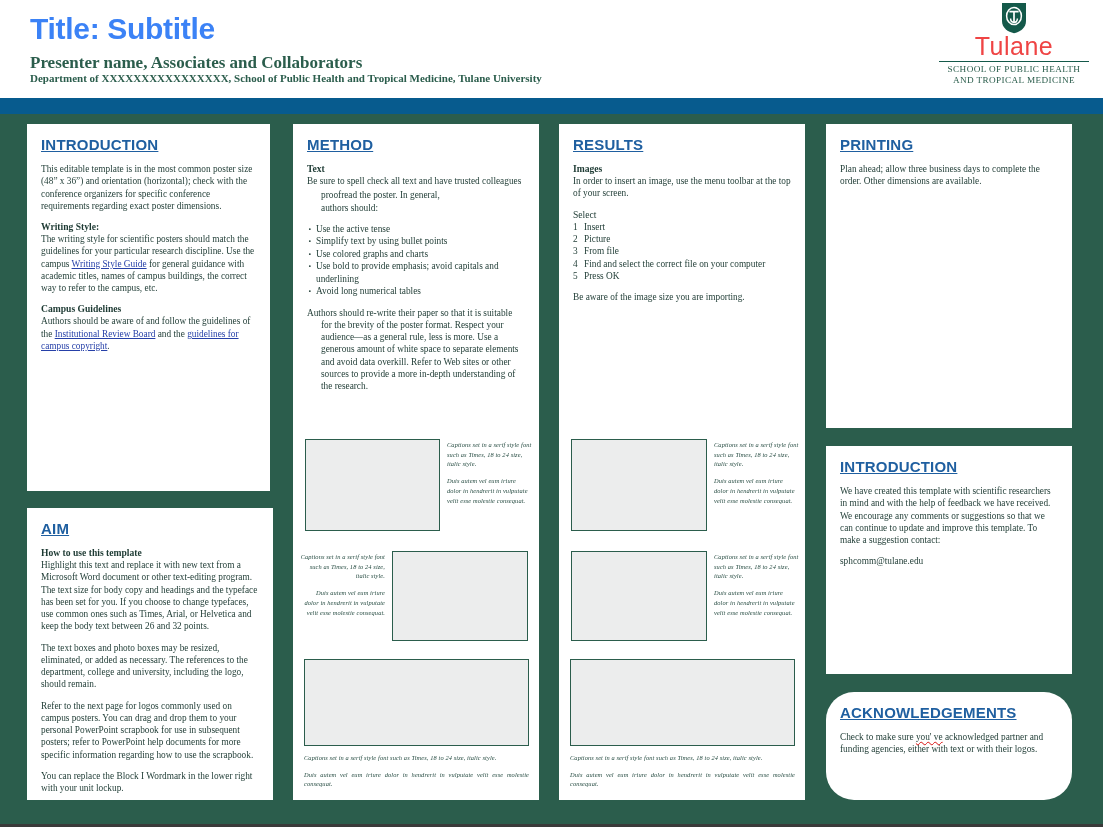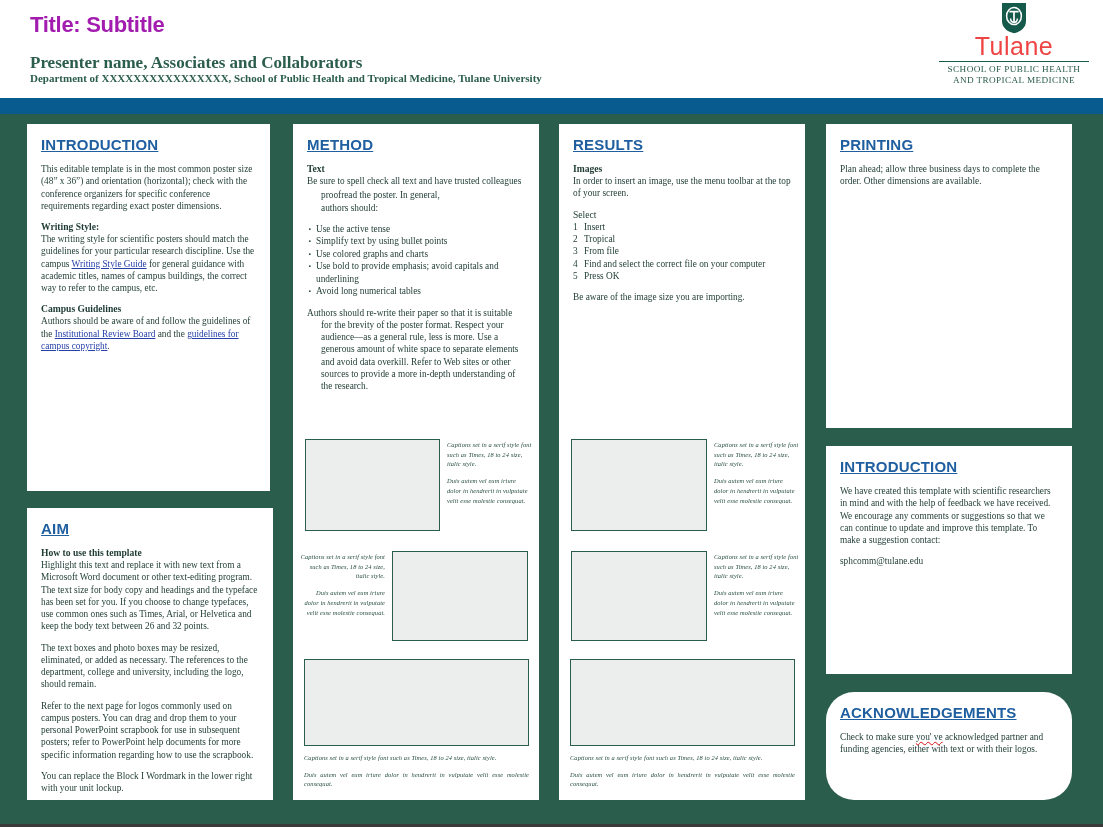--- a/index.html
+++ b/index.html
@@ -23,23 +23,23 @@
     position: absolute;
     left: 0; top: 0;
     width: 1103px;
     height: 98px;
     background: #ffffff;
   }
   #title {
     position: absolute;
     left: 30px; top: 12px;
     font-family: "Liberation Sans", sans-serif;
-    font-size: 22px;
-    font-weight: bold;
-    color: #a21caf;
+    font-size: 30px;
+    font-weight: bold;
+    color: #3b82f6;
     letter-spacing: -0.3px;
     white-space: nowrap;
   }
   #presenter {
     position: absolute;
     left: 30px; top: 53px;
     font-family: "Liberation Serif", serif;
     font-size: 17px;
     font-weight: bold;
     color: #2b5d4c;
@@ -280,21 +280,21 @@
     <p>Duis  autem  vel  eum  iriure  dolor  in  hendrerit   in  vulputate  velit  esse  molestie  consequat.</p>
   </div>
 
   <div class="panel" style="left:559px; top:124px; width:246px; height:676px; padding-bottom:7px;">
     <div class="sec-head">RESULTS</div>
     <div class="sub-head">Images</div>
     <p class="body-txt">In order to insert an image, use the menu toolbar at the top of your screen.</p>
     <div class="sub-head" style="font-weight:normal;">Select</div>
     <ol class="numlist" style="margin-bottom:9px;">
       <li><span class="n">1</span><span>Insert</span></li>
-      <li><span class="n">2</span><span>Tropical</span></li>
+      <li><span class="n">2</span><span>Picture</span></li>
       <li><span class="n">3</span><span>From file</span></li>
       <li><span class="n">4</span><span>Find and select the correct file on your computer</span></li>
       <li><span class="n">5</span><span>Press OK</span></li>
     </ol>
     <p class="body-txt">Be aware of the image size you are importing.</p>
   </div>
 
   <div class="imgbox" style="left:571px; top:439px; width:136px; height:92px;"></div>
   <div class="cap" style="left:714px; top:440px; width:85px;">
     <p>Captions  set in a serif style font such as Times,  18 to 24 size,  italic style.</p>

